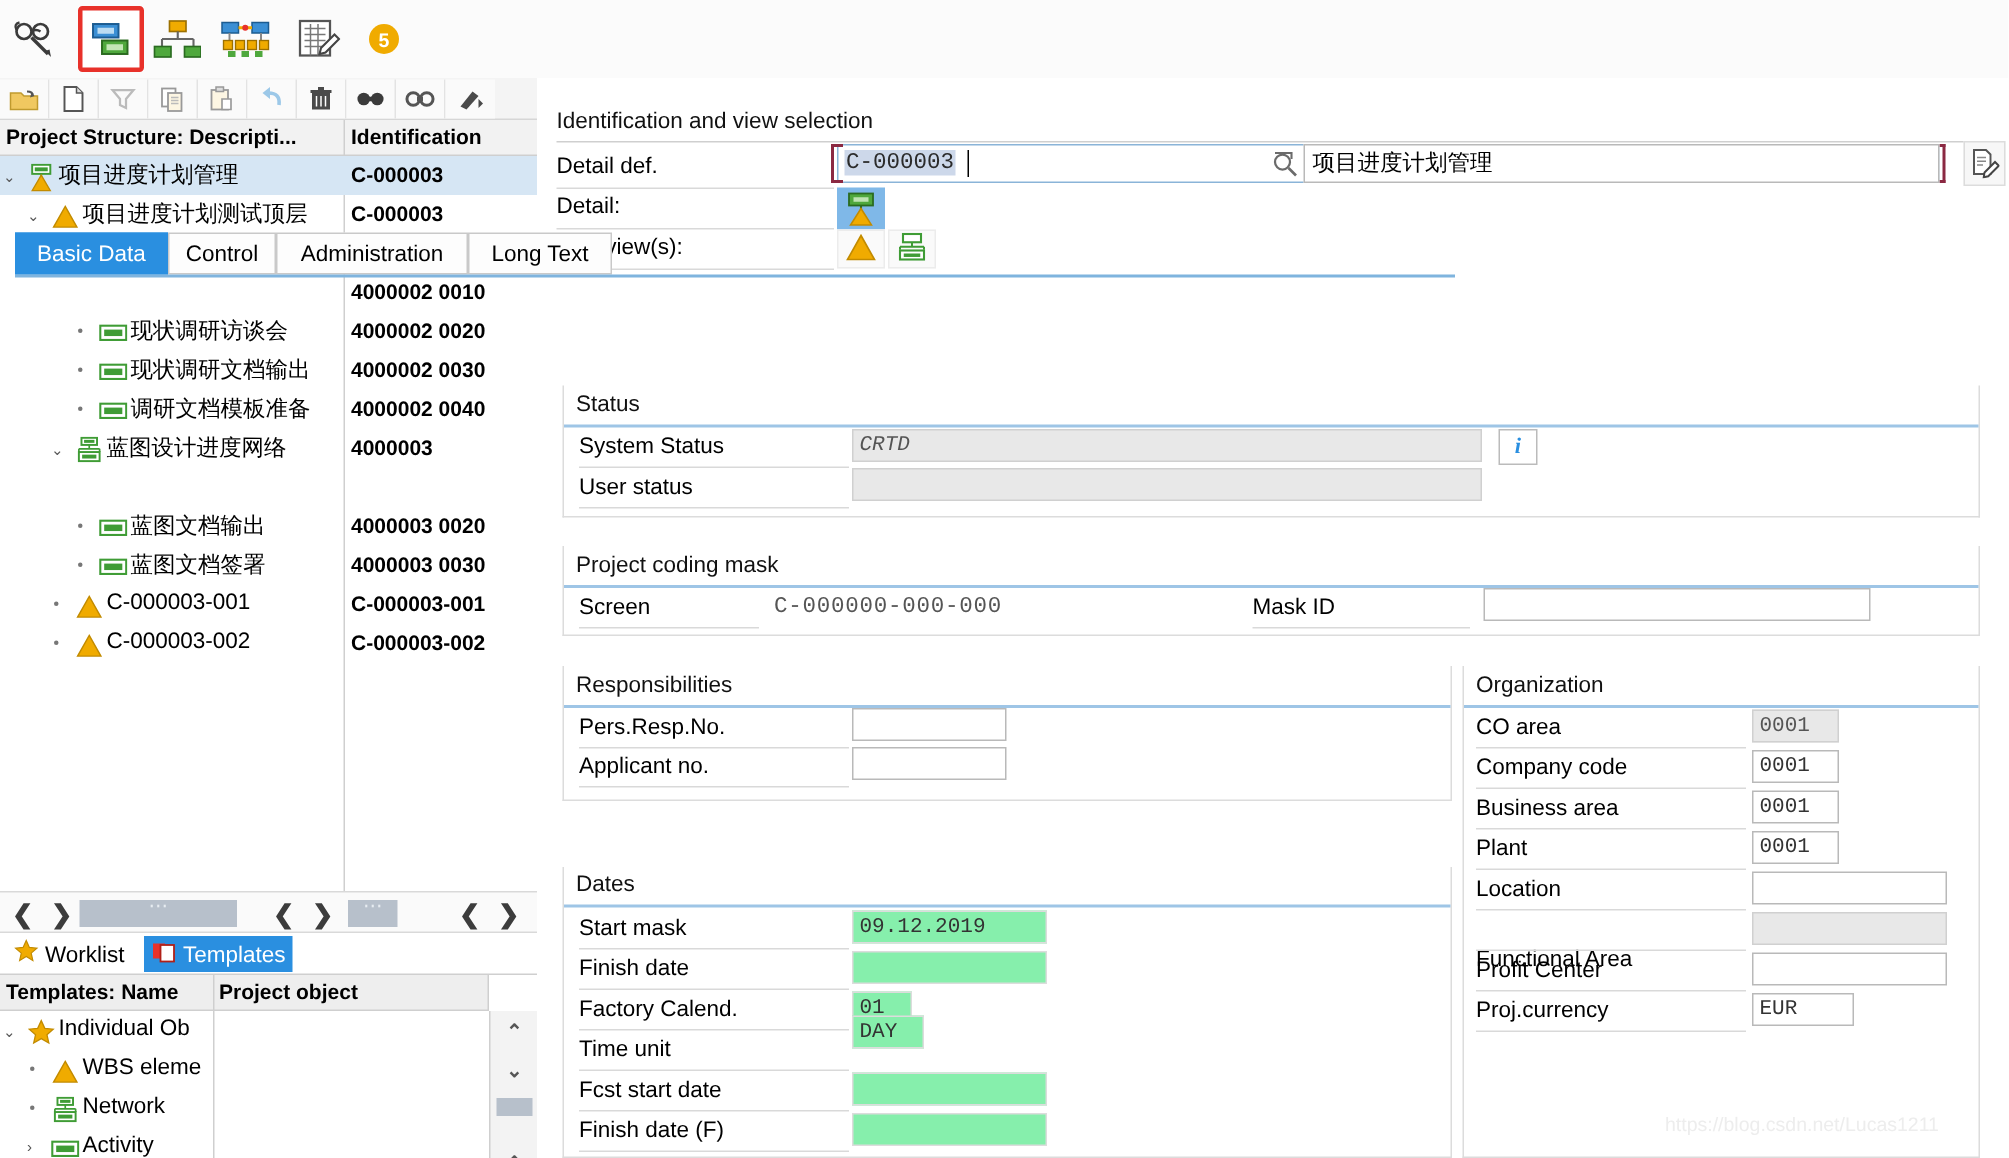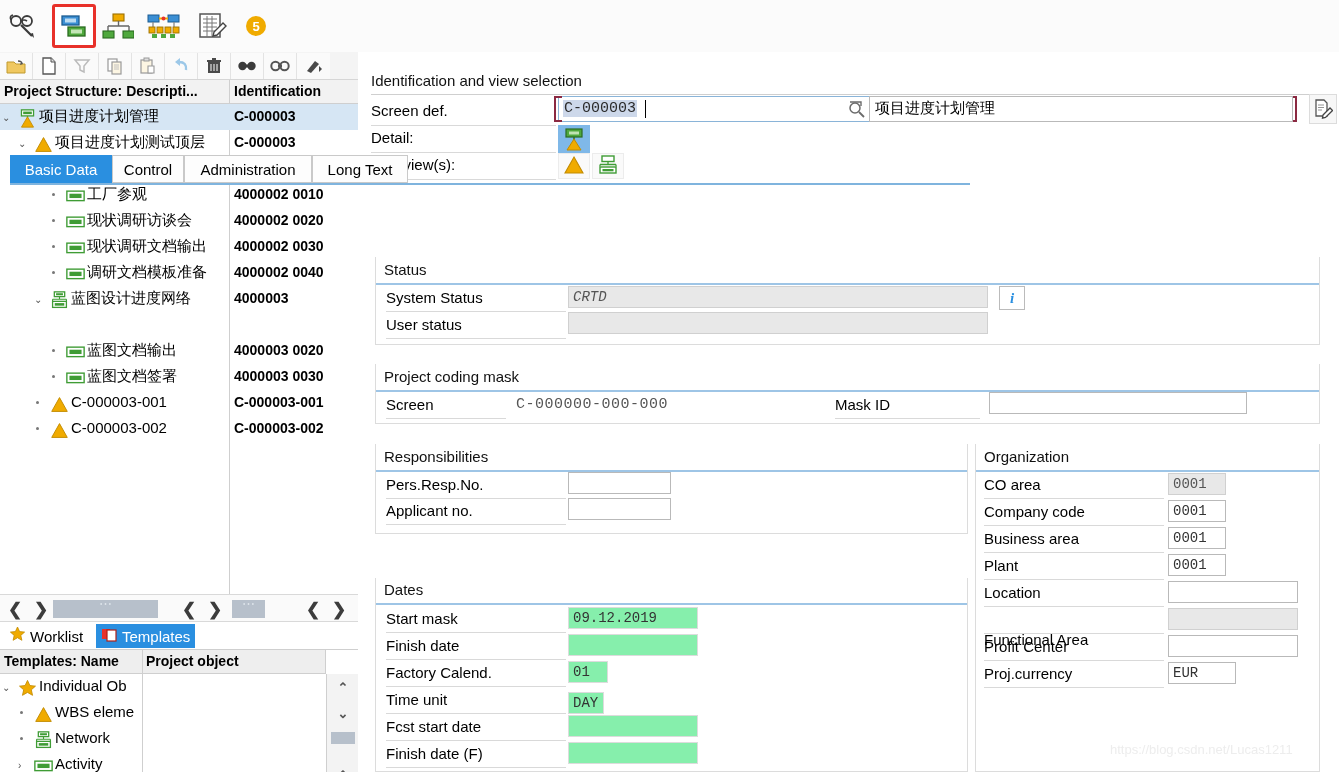--- a/index.html
+++ b/index.html
@@ -345,30 +345,20 @@
         <path d="M11 6.5 v3 M3 9.5 h16 M3 9.5 v2.5 M19 9.5 v2.5" stroke="#3f9c35" stroke-width="1.3" fill="none"></path>
         <rect x="3" y="12" width="16" height="7" fill="#fff" stroke="#3f9c35" stroke-width="1.5"></rect>
         <rect x="5.5" y="14" width="11" height="3" fill="#3f9c35"></rect>
               </svg>
             </span>
             <span class="lbl" style="left: 71px;">现状调研进度网络</span>
           </div>
           <span class="ident">4000002</span>
         </div>
         <div class="trow" style="top: 78px;">
-          <div class="name-clip">
-            <span class="dot" style="left: 52px;"></span>
-            <span style="position: absolute; top: 4px; left: 65px; width: 20px; height: 20px; display: flex; align-items: center; justify-content: center;">
-              <svg width="19" height="11.78" viewBox="0 0 22 13">
-        <rect x="1" y="1" width="20" height="11" fill="#fff" stroke="#3f9c35" stroke-width="1.6"></rect>
-        <rect x="4" y="4" width="14" height="5" fill="#3f9c35"></rect>
-              </svg>
-            </span>
-            <span class="lbl" style="left: 87px;">工厂参观</span>
-          </div>
           <span class="ident">4000002 0010</span>
         </div>
         <div class="trow" style="top: 104px;">
           <div class="name-clip">
             <span class="dot" style="left: 52px;"></span>
             <span style="position: absolute; top: 4px; left: 65px; width: 20px; height: 20px; display: flex; align-items: center; justify-content: center;">
               <svg width="19" height="11.78" viewBox="0 0 22 13">
         <rect x="1" y="1" width="20" height="11" fill="#fff" stroke="#3f9c35" stroke-width="1.6"></rect>
         <rect x="4" y="4" width="14" height="5" fill="#3f9c35"></rect>
               </svg>
@@ -562,21 +552,21 @@
       <div class="sarrow" style="top:94px;">⌃</div>
 
     </div>
   </div>
 
   <div class="rightpane">
 
     <div class="secthead" style="left:12px; top:20px;">Identification and view selection</div>
     <div class="sectline" style="left:12px; top:42px; width:958px; height:1px; background:#cfcfcf;"></div>
 
-    <div class="fieldlabel" style="left:12px; top:50px;">Screen def.</div>
+    <div class="fieldlabel" style="left:12px; top:50px;">Detail def.</div>
     <div class="hline" style="left:12px; top:73px; width:185px;"></div>
 
     <div class="fieldlabel" style="left:12px; top:77px;">Detail:</div>
     <div class="hline" style="left:12px; top:100px; width:185px;"></div>
 
     <div class="fieldlabel" style="left:12px; top:104px;">Overview(s):</div>
     <div class="hline" style="left:12px; top:127px; width:185px;"></div>
   </div>
 
   <div class="pdfield">
@@ -714,21 +704,21 @@
       <div class="hline" style="left: 386px; top: 632px; width: 180px;"></div>
       <div class="inp light" style="left: 568px; top: 607px; width: 130px; height: 22px;">09.12.2019</div>
       <div class="fieldlabel" style="left: 386px; top: 637px;">Finish date</div>
       <div class="hline" style="left: 386px; top: 659px; width: 180px;"></div>
       <div class="inp light" style="left: 568px; top: 634px; width: 130px; height: 22px;"></div>
       <div class="fieldlabel" style="left: 386px; top: 664px;">Factory Calend.</div>
       <div class="hline" style="left: 386px; top: 686px; width: 180px;"></div>
       <div class="inp light" style="left: 568px; top: 661px; width: 40px; height: 22px;">01</div>
       <div class="fieldlabel" style="left: 386px; top: 691px;">Time unit</div>
       <div class="hline" style="left: 386px; top: 713px; width: 180px;"></div>
-      <div class="inp light" style="left: 568px; top: 692px; width: 36px; height: 22px;">DAY</div>
+      <div class="inp light" style="left: 568px; top: 677px; width: 48px; height: 22px;">DAY</div>
       <div class="fieldlabel" style="left: 386px; top: 718px;">Fcst start date</div>
       <div class="hline" style="left: 386px; top: 740px; width: 180px;"></div>
       <div class="inp light" style="left: 568px; top: 715px; width: 130px; height: 22px;"></div>
       <div class="fieldlabel" style="left: 386px; top: 745px;">Finish date (F)</div>
       <div class="hline" style="left: 386px; top: 767px; width: 180px;"></div>
       <div class="inp light" style="left: 568px; top: 742px; width: 130px; height: 22px;"></div>
     </div>
 
   <div class="watermark">https://blog.csdn.net/Lucas1211</div>
 

